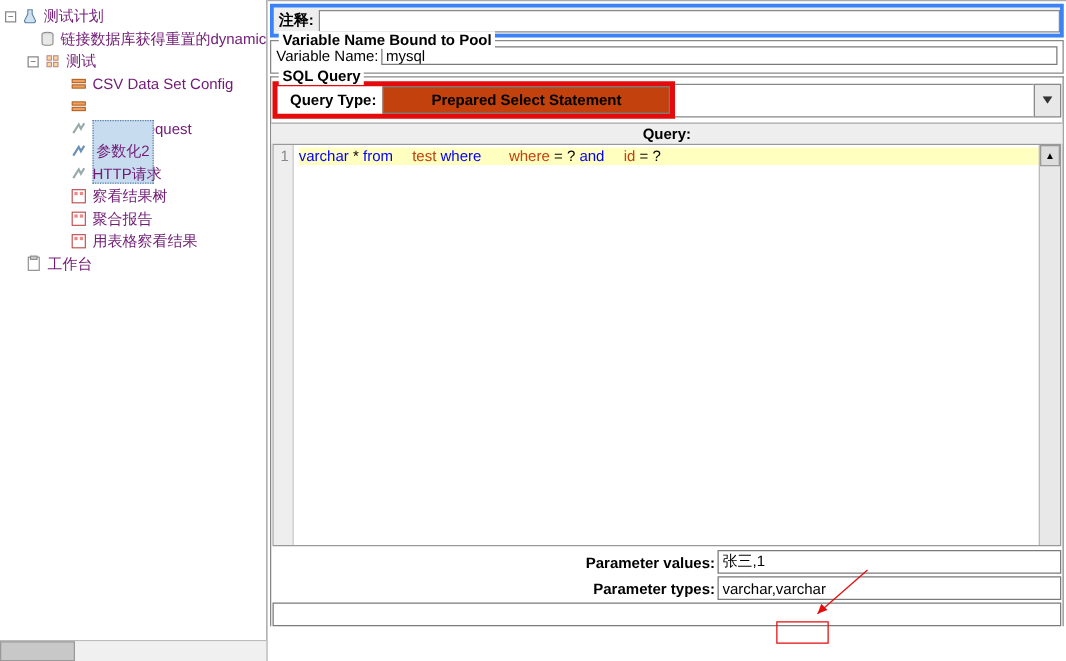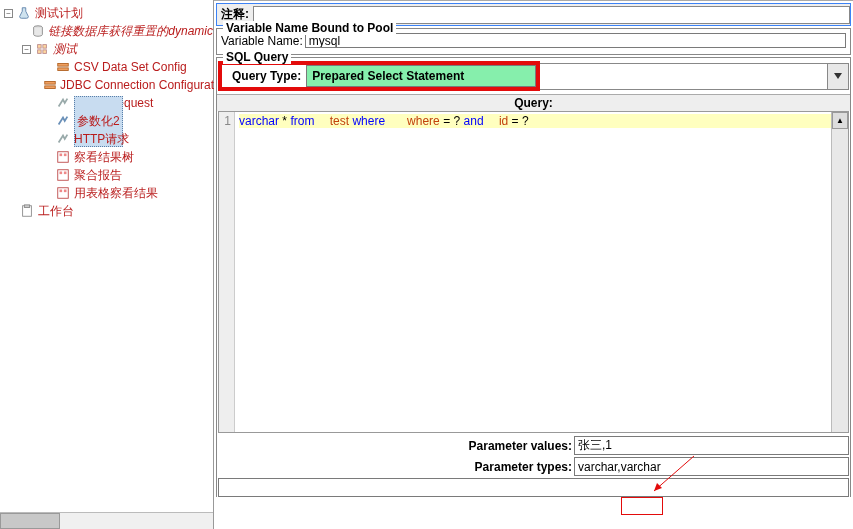--- a/index.html
+++ b/index.html
@@ -5,40 +5,40 @@
 * { margin:0; padding:0; box-sizing:border-box; font-family:Arial,"Microsoft YaHei",sans-serif; font-size:12px; }
 body { background:#fff; width:853px; height:529px; overflow:hidden; position:relative; }
 .app { display:flex; height:100%; }
 .tree-panel { width:214px; border-right:1px solid #999; background:#fff; position:relative; }
 .tree { padding:4px 0 0 4px; }
 .node { display:flex; align-items:center; height:18px; white-space:nowrap; cursor:pointer; }
 .toggle { width:9px; height:9px; border:1px solid #888; display:flex; align-items:center; justify-content:center; font-size:8px; margin-right:3px; color:#555; }
 .toggle.empty { border:none; width:12px; }
 .ticon { width:16px; height:16px; margin-right:3px; display:flex; align-items:center; justify-content:center; }
 .ticon svg { width:14px; height:14px; }
-.lbl { color:#b91c1c; }
+.lbl { color:#701a75; }
 .sel .lbl { background:#c8dcf0; border:1px dotted #5a7fa8; padding:16px 2px; }
-.indent1 { padding-left:18px;font-style:italic; }
+.indent1 { padding-left:18px; }
 .indent2 { padding-left:36px; }
 .tree-hscroll { position:absolute; bottom:0; left:0; right:0; height:17px; background:#e8e8e8; border-top:1px solid #bbb; display:flex; }
 .tree-hscroll .track { flex:1; background:#f0f0f0; position:relative; }
 .tree-hscroll .thumb { position:absolute; left:0; top:0; bottom:0; width:60px; background:#c8c8c8; border:1px solid #999; }
 .main { flex:1; position:relative; border-top:1px solid #aaa; }
-.row { display:flex; align-items:center; border:1px solid #3b82f6; margin:2px; background:#eee; }
+.row { display:flex; align-items:center; border:3px solid #3b82f6; margin:2px; background:#eee; }
 .row .lab { font-weight:bold; padding:2px 4px; }
 .row input { flex:1; border:1px solid #888; background:#fff; padding:1px 3px; height:18px; }
 .fieldset { border:1px solid #888; margin:2px; padding-top:2px; position:relative; }
 .fieldset > .legend { position:absolute; top:-8px; left:6px; background:#fff; padding:0 3px; font-weight:bold; }
 .formrow { display:flex; align-items:center; padding:2px 4px; }
 .formrow .flab { text-align:right; padding-right:2px; white-space:nowrap; }
 .formrow input { flex:1; border:1px solid #7a7a7a; padding:1px 3px; height:15px; background:#fff; }
 .qt-row { display:flex; align-items:center; margin:1px 1px 3px 1px; }
 .qt-border { border:4px solid #e30b0b; display:flex; align-items:center; flex:0 0 auto; }
 .qt-border .qlab { font-weight:bold; padding:3px 5px 3px 10px; }
-.qt-border .qval { border:1px solid #7a7a7a; width:230px; padding:3px 5px; font-weight:bold; background:#86efac; }
+.qt-border .qval { border:1px solid #7a7a7a; width:230px; padding:3px 5px; font-weight:bold; background:#c2410c;text-align:center; }
 .qt-gap { flex:1; background:#fff; border-top:1px solid #888; border-bottom:1px solid #888; height:27px; }
 .qt-drop { width:22px; height:27px; border:1px solid #888; background:#e8e8e8; display:flex; align-items:center; justify-content:center; }
 .qhdr { text-align:center; font-weight:bold; padding:1px 0; background:#eee; border-top:1px solid #aaa; }
 .editor { display:flex; border:1px solid #999; margin:0 1px; height:322px; background:#fff; position:relative; }
 .gutter { width:16px; background:#eee; border-right:1px solid #ccc; font-size:11px; color:#888; text-align:right; padding:2px 3px 0 0; }
 .code { flex:1; padding:2px 4px; font-family:"Courier New",monospace; }
 .code .line1 { background:#ffffbf; display:block; }
 .kw { color:#0000ff; }
 .op { color:#000; }
 .ident { color:#c2410c;margin-left:12px; }
@@ -100,21 +100,20 @@
         <span class="lbl">CSV Data Set Config</span>
       </div>
       <div class="node indent2">
         <span class="toggle empty"></span>
         <span class="ticon">
             <svg viewBox="0 0 16 16">
               <rect x="2" y="4" width="12" height="3" fill="#f0a060" stroke="#b06020"></rect>
               <rect x="2" y="9" width="12" height="3" fill="#f0a060" stroke="#b06020"></rect>
             </svg>
           </span>
-        <span class="lbl">JDBC Connection Configurat</span>
       </div>
       <div class="node indent2">
         <span class="toggle empty"></span>
         <span class="ticon">
             <svg viewBox="0 0 16 16">
               <path d="M3 12l5-8 2 4 3-5" fill="none" stroke="#9aa" stroke-width="2"></path>
             </svg>
           </span>
         <span class="lbl">JDBC Request</span>
       </div>

